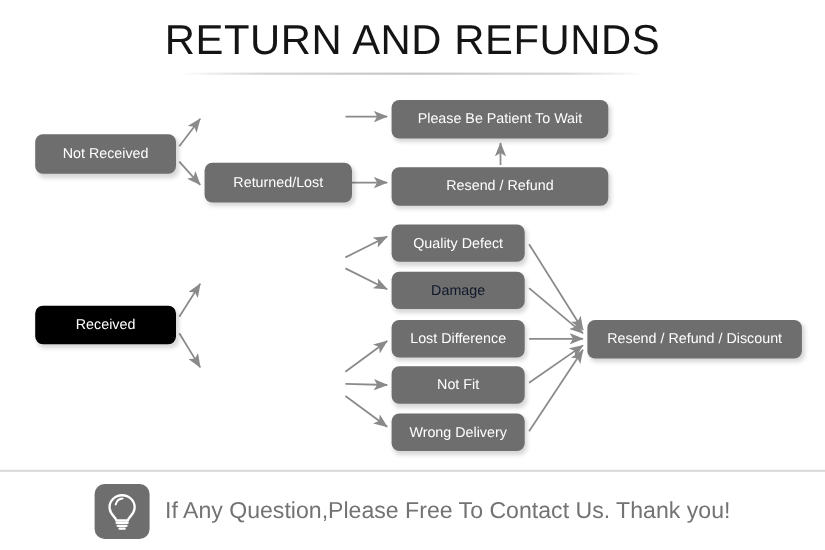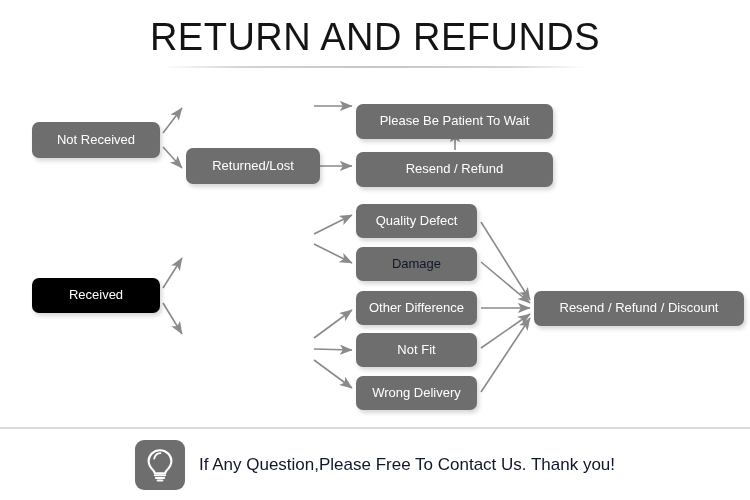--- a/index.html
+++ b/index.html
@@ -105,22 +105,22 @@
     width: 50px;
     height: 50px;
     border-radius: 9px;
     background: #6e6e6e;
     display: flex;
     align-items: center;
     justify-content: center;
     flex: none;
   }
   #footer-text {
-    font-size: 17px;
-    color: #0f172a;
+    font-size: 21px;
+    color: #737373;
     font-family: "Liberation Sans", sans-serif;
     white-space: nowrap;
   }
 </style>
 </head>
 <body>
 
 <div id="page">
 
   <div id="title">RETURN AND REFUNDS</div>
@@ -157,29 +157,29 @@
         <line x1="481" y1="222" x2="530" y2="300"></line>
         <line x1="481" y1="262" x2="530" y2="303"></line>
         <line x1="481" y1="308" x2="530" y2="308"></line>
         <line x1="481" y1="348" x2="530" y2="314"></line>
         <line x1="481" y1="392" x2="530" y2="318"></line>
       </g>
     </svg>
 
     <div class="node" style="left: 32px; top: 122px; width: 128px; height: 36px; background: rgb(110, 110, 110); color: rgb(255, 255, 255);">Not Received</div>
     <div class="node" style="left: 186px; top: 148px; width: 134px; height: 36px; background: rgb(110, 110, 110); color: rgb(255, 255, 255);">Returned/Lost</div>
-    <div class="node" style="left: 356px; top: 91px; width: 197px; height: 35px; background: rgb(110, 110, 110); color: rgb(255, 255, 255); margin-top: 13px;">Please Be Patient To Wait</div>
+    <div class="node" style="left: 356px; top: 91px; width: 197px; height: 35px; background: rgb(110, 110, 110); color: rgb(255, 255, 255);">Please Be Patient To Wait</div>
     <div class="node" style="left: 356px; top: 152px; width: 197px; height: 35px; background: rgb(110, 110, 110); color: rgb(255, 255, 255);">Resend / Refund</div>
     <div class="node" style="left: 32px; top: 278px; width: 128px; height: 35px; background: #000000; color: rgb(255, 255, 255);">Received</div>
     <div class="node" style="left: 356px; top: 204px; width: 121px; height: 34px; background: rgb(110, 110, 110); color: rgb(255, 255, 255);">Quality Defect</div>
     <div class="node" style="left: 356px; top: 247px; width: 121px; height: 34px; background: rgb(110, 110, 110); color: #0f172a;">Damage</div>
-    <div class="node" style="left: 356px; top: 291px; width: 121px; height: 34px; background: rgb(110, 110, 110); color: rgb(255, 255, 255);">Other Difference</div>
+    <div class="node" style="left: 356px; top: 291px; width: 121px; height: 34px; background: rgb(110, 110, 110); color: rgb(255, 255, 255);">Lost Difference</div>
     <div class="node" style="left: 356px; top: 333px; width: 121px; height: 34px; background: rgb(110, 110, 110); color: rgb(255, 255, 255);">Not Fit</div>
     <div class="node" style="left: 356px; top: 376px; width: 121px; height: 34px; background: rgb(110, 110, 110); color: rgb(255, 255, 255);">Wrong Delivery</div>
-    <div class="node" style="left: 534px; top: 291px; width: 210px; height: 35px; background: rgb(110, 110, 110); color: rgb(255, 255, 255);">Resend / Refund / Discount</div>
+    <div class="node" style="left: 534px; top: 291px; width: 195px; height: 35px; background: rgb(110, 110, 110); color: rgb(255, 255, 255);">Resend / Refund / Discount</div>
 
   </div>
 
   <div id="footer-divider" style="background: rgb(220, 220, 220);"></div>
 
   <div id="footer">
     <div id="footer-inner">
       <div id="bulb-badge" style="background: rgb(110, 110, 110);">
         <svg width="34" height="36" viewBox="0 0 34 36" xmlns="http://www.w3.org/2000/svg">
           <path d="M17 3.2 C10.6 3.2 5.6 8.1 5.6 14.1 C5.6 18.0 7.6 20.7 9.9 23.1 C11.1 24.3 11.6 25.1 11.8 26.2 L22.2 26.2 C22.4 25.1 22.9 24.3 24.1 23.1 C26.4 20.7 28.4 18.0 28.4 14.1 C28.4 8.1 23.4 3.2 17 3.2 Z" fill="none" stroke="#ffffff" stroke-width="2.1" stroke-linejoin="round"></path>

